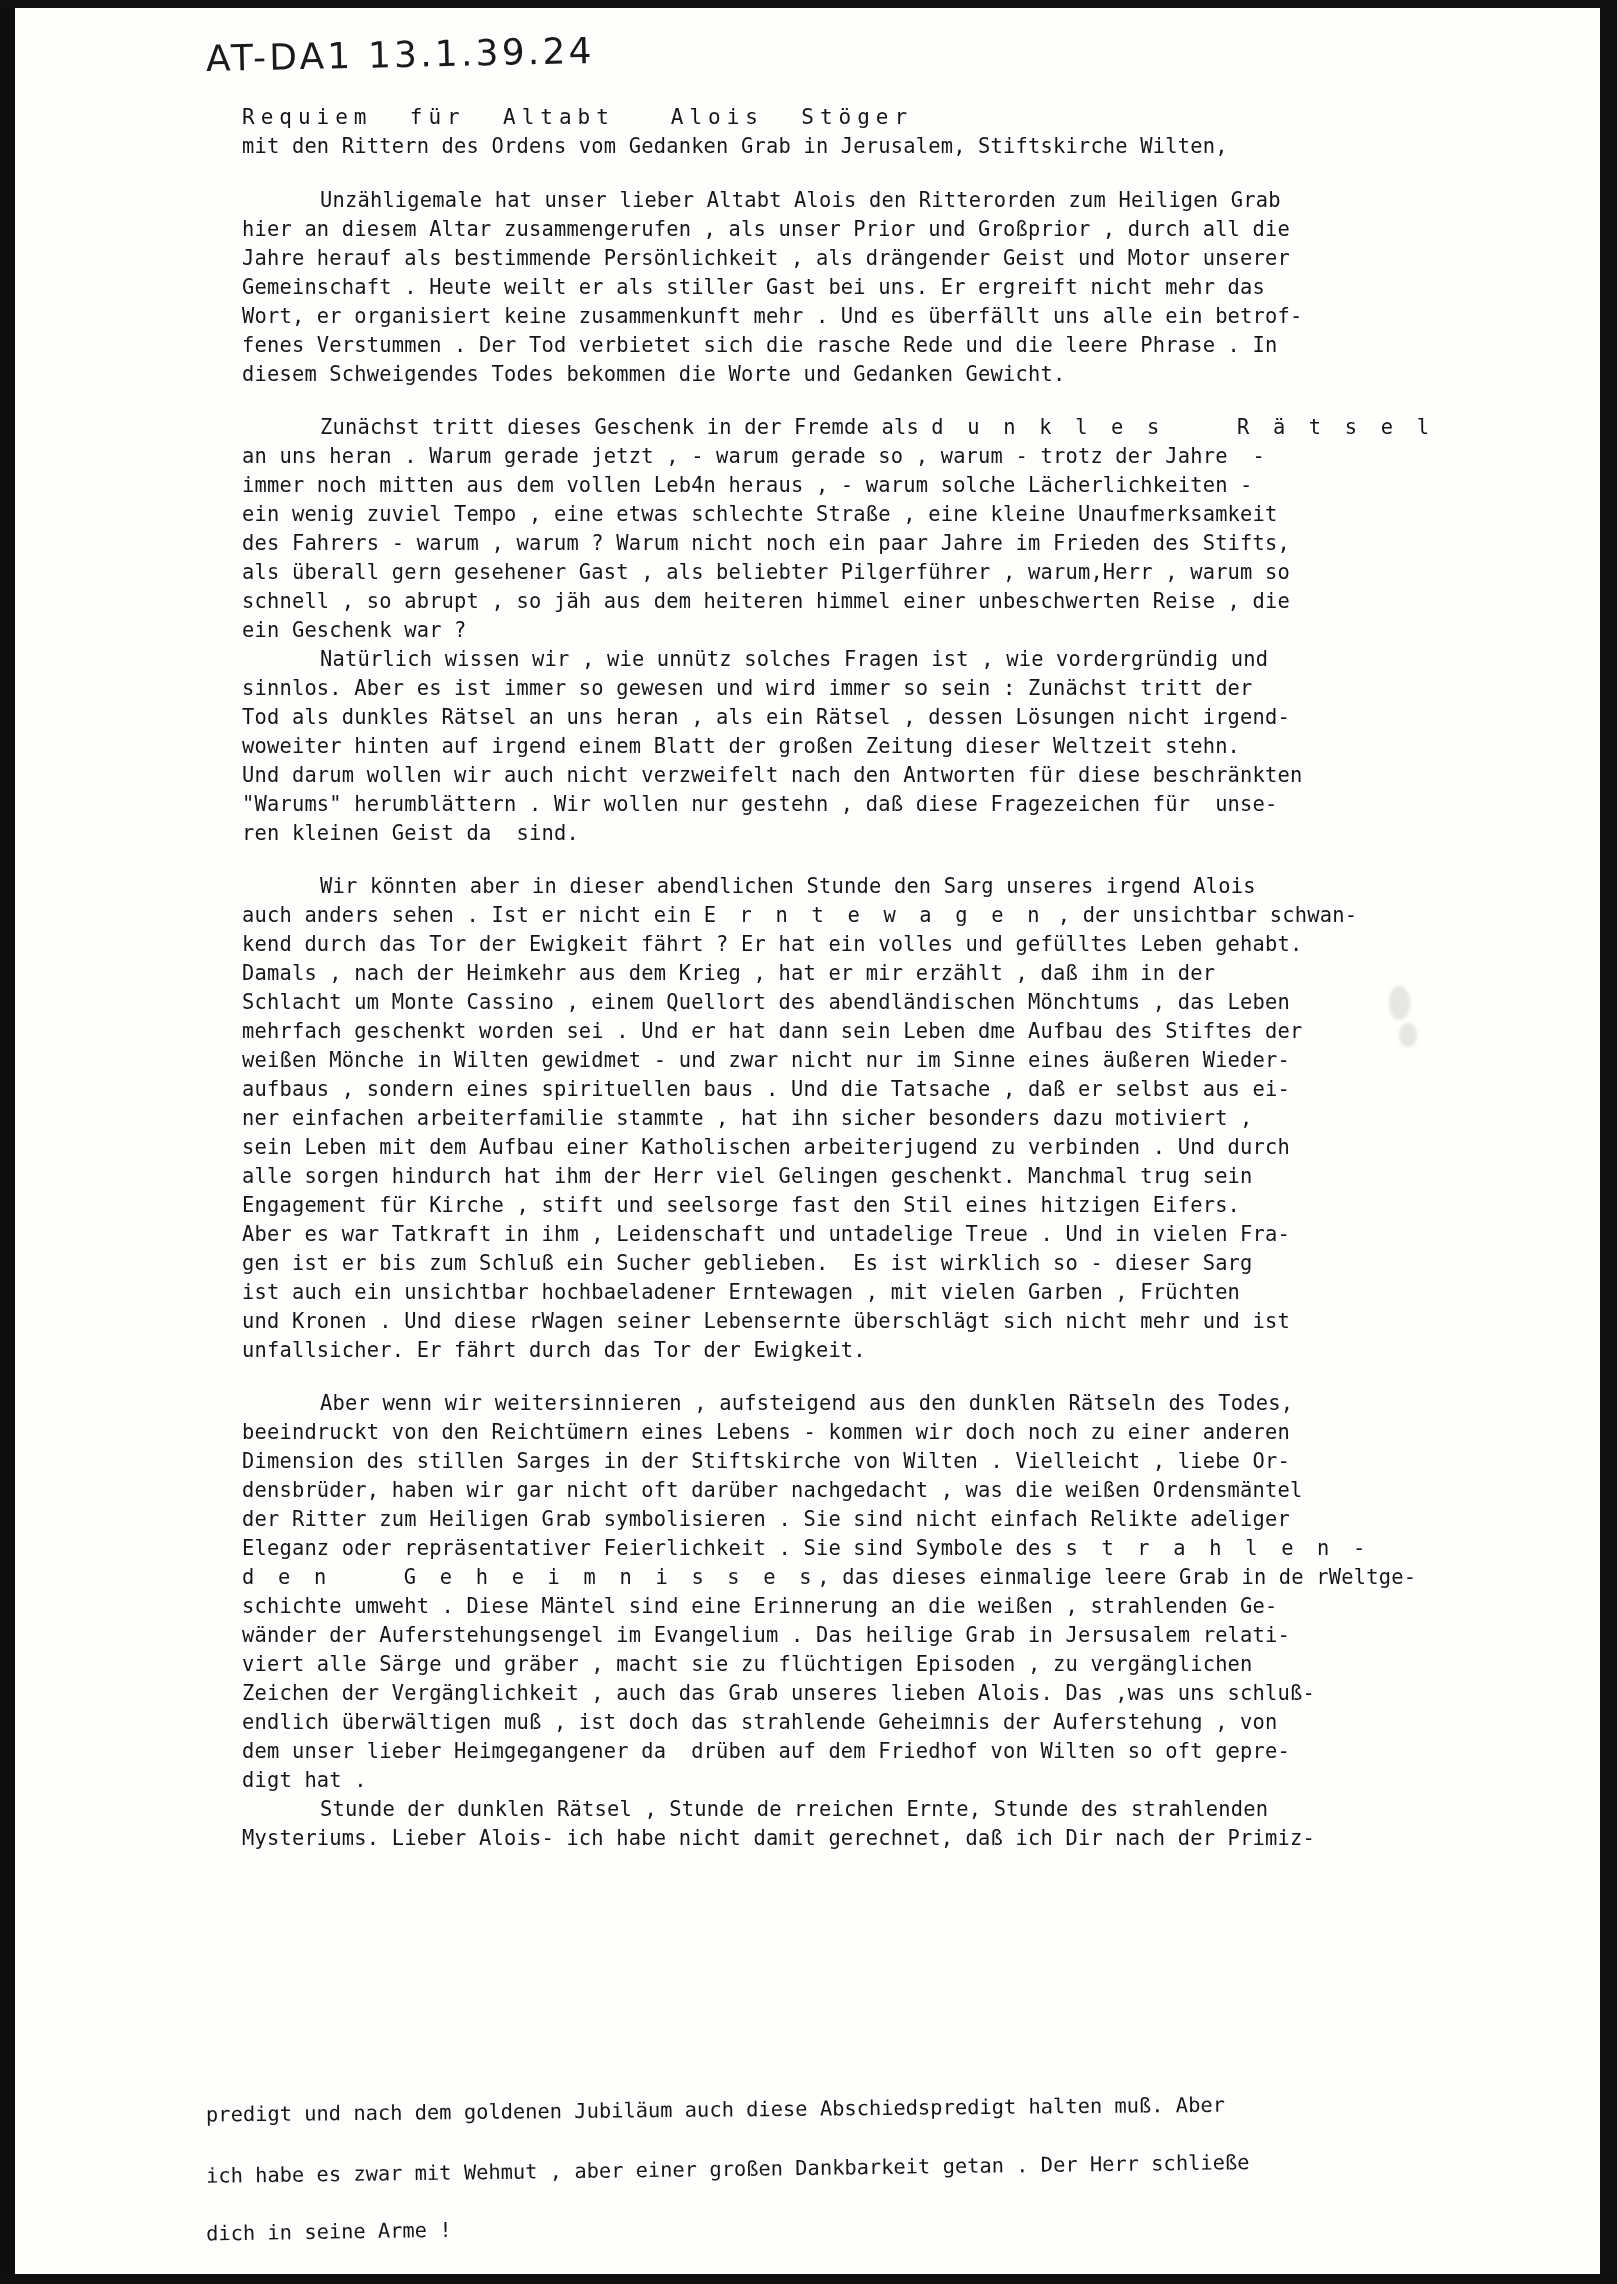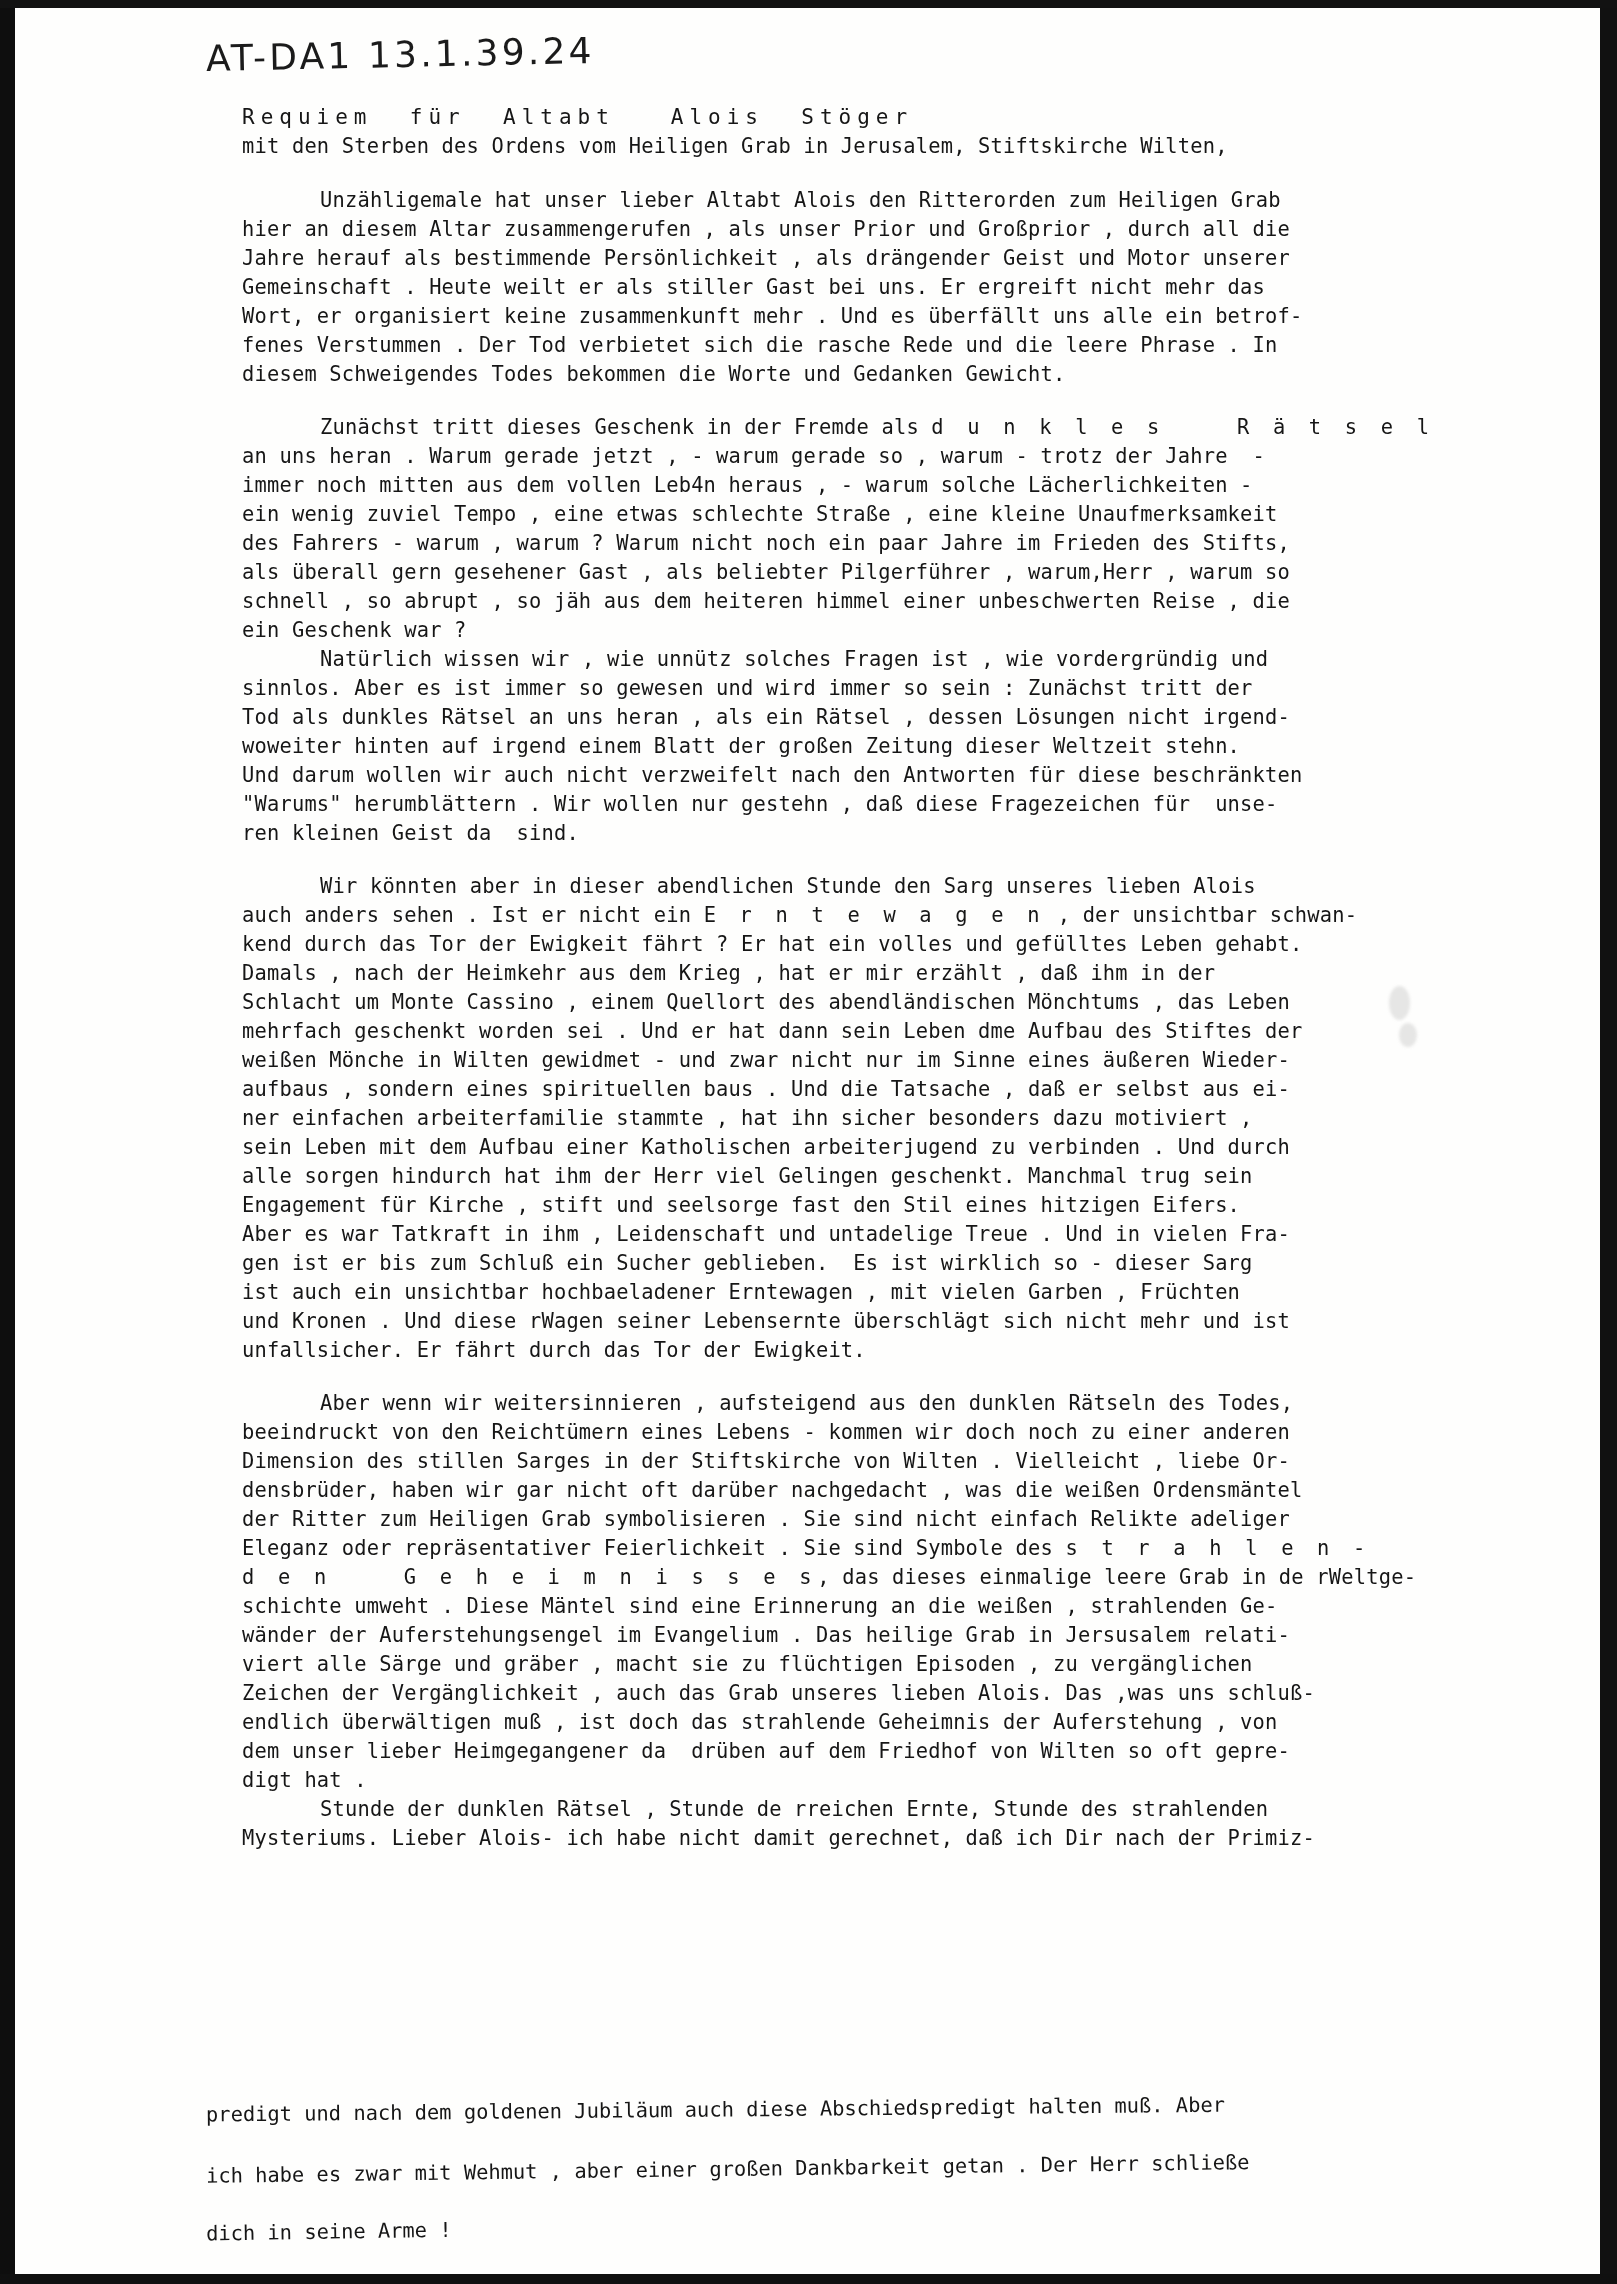--- a/index.html
+++ b/index.html
@@ -139,21 +139,21 @@
     <div class="smudge" style="left:1374px; top:978px; width:21px; height:34px;"></div>
     <div class="smudge" style="left:1384px; top:1015px; width:18px; height:24px;"></div>
   </div>
 
   <div class="handwriting">AT-DA1 13.1.39.24</div>
 
   <div class="content">
 
     <div class="title-line"><span class="title-main">Requiem  für  Altabt   Alois  Stöger</span></div>
 
-    <div class="subtitle">mit den Sterben des Ordens vom Heiligen Grab in Jerusalem, Stiftskirche Wilten,</div>
+    <div class="subtitle">mit den Rittern des Ordens vom Gedanken Grab in Jerusalem, Stiftskirche Wilten,</div>
 
     <div class="para"><span class="indent"></span><span>Unzähligemale hat unser lieber Altabt Alois den Ritterorden zum Heiligen Grab
 hier an diesem Altar zusammengerufen , als unser Prior und Großprior , durch all die
 Jahre herauf als bestimmende Persönlichkeit , als drängender Geist und Motor unserer
 Gemeinschaft . Heute weilt er als stiller Gast bei uns. Er ergreift nicht mehr das
 Wort, er organisiert keine zusammenkunft mehr . Und es überfällt uns alle ein betrof-
 fenes Verstummen . Der Tod verbietet sich die rasche Rede und die leere Phrase . In
 diesem Schweigendes Todes bekommen die Worte und Gedanken Gewicht.</span></div>
 
     <div class="para"><span class="indent"></span><span>Zunächst tritt dieses Geschenk in der Fremde als </span><span class="spaced">d u n k l e s    R ä t s e l</span>
@@ -166,21 +166,21 @@
 ein Geschenk war ?</span></div>
 
     <div class="para tight"><span class="indent"></span><span>Natürlich wissen wir , wie unnütz solches Fragen ist , wie vordergründig und
 sinnlos. Aber es ist immer so gewesen und wird immer so sein : Zunächst tritt der
 Tod als dunkles Rätsel an uns heran , als ein Rätsel , dessen Lösungen nicht irgend-
 woweiter hinten auf irgend einem Blatt der großen Zeitung dieser Weltzeit stehn.
 Und darum wollen wir auch nicht verzweifelt nach den Antworten für diese beschränkten
 "Warums" herumblättern . Wir wollen nur gestehn , daß diese Fragezeichen für  unse-
 ren kleinen Geist da  sind.</span></div>
 
-    <div class="para"><span class="indent"></span><span>Wir könnten aber in dieser abendlichen Stunde den Sarg unseres lieben Alois
+    <div class="para"><span class="indent"></span><span>Wir könnten aber in dieser abendlichen Stunde den Sarg unseres irgend Alois
 auch anders sehen . Ist er nicht ein</span> <span class="spaced">E r n t e w a g e n</span><span> , der unsichtbar schwan-</span>
 <span>kend durch das Tor der Ewigkeit fährt ? Er hat ein volles und gefülltes Leben gehabt.
 Damals , nach der Heimkehr aus dem Krieg , hat er mir erzählt , daß ihm in der
 Schlacht um Monte Cassino , einem Quellort des abendländischen Mönchtums , das Leben
 mehrfach geschenkt worden sei . Und er hat dann sein Leben dme Aufbau des Stiftes der
 weißen Mönche in Wilten gewidmet - und zwar nicht nur im Sinne eines äußeren Wieder-
 aufbaus , sondern eines spirituellen baus . Und die Tatsache , daß er selbst aus ei-
 ner einfachen arbeiterfamilie stammte , hat ihn sicher besonders dazu motiviert ,
 sein Leben mit dem Aufbau einer Katholischen arbeiterjugend zu verbinden . Und durch
 alle sorgen hindurch hat ihm der Herr viel Gelingen geschenkt. Manchmal trug sein

